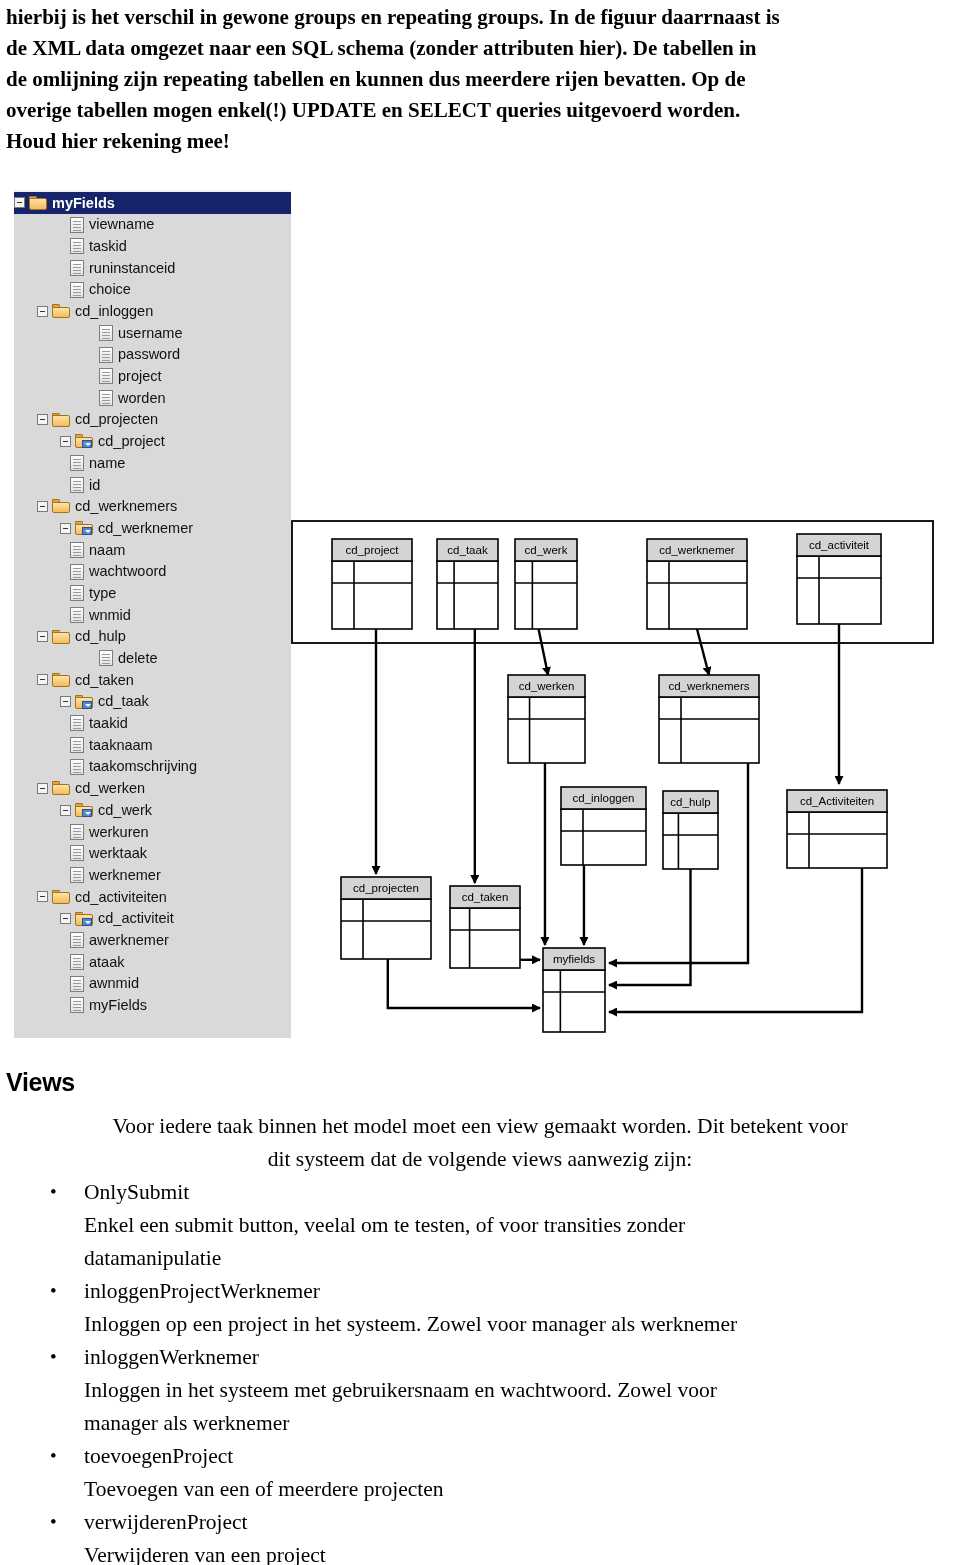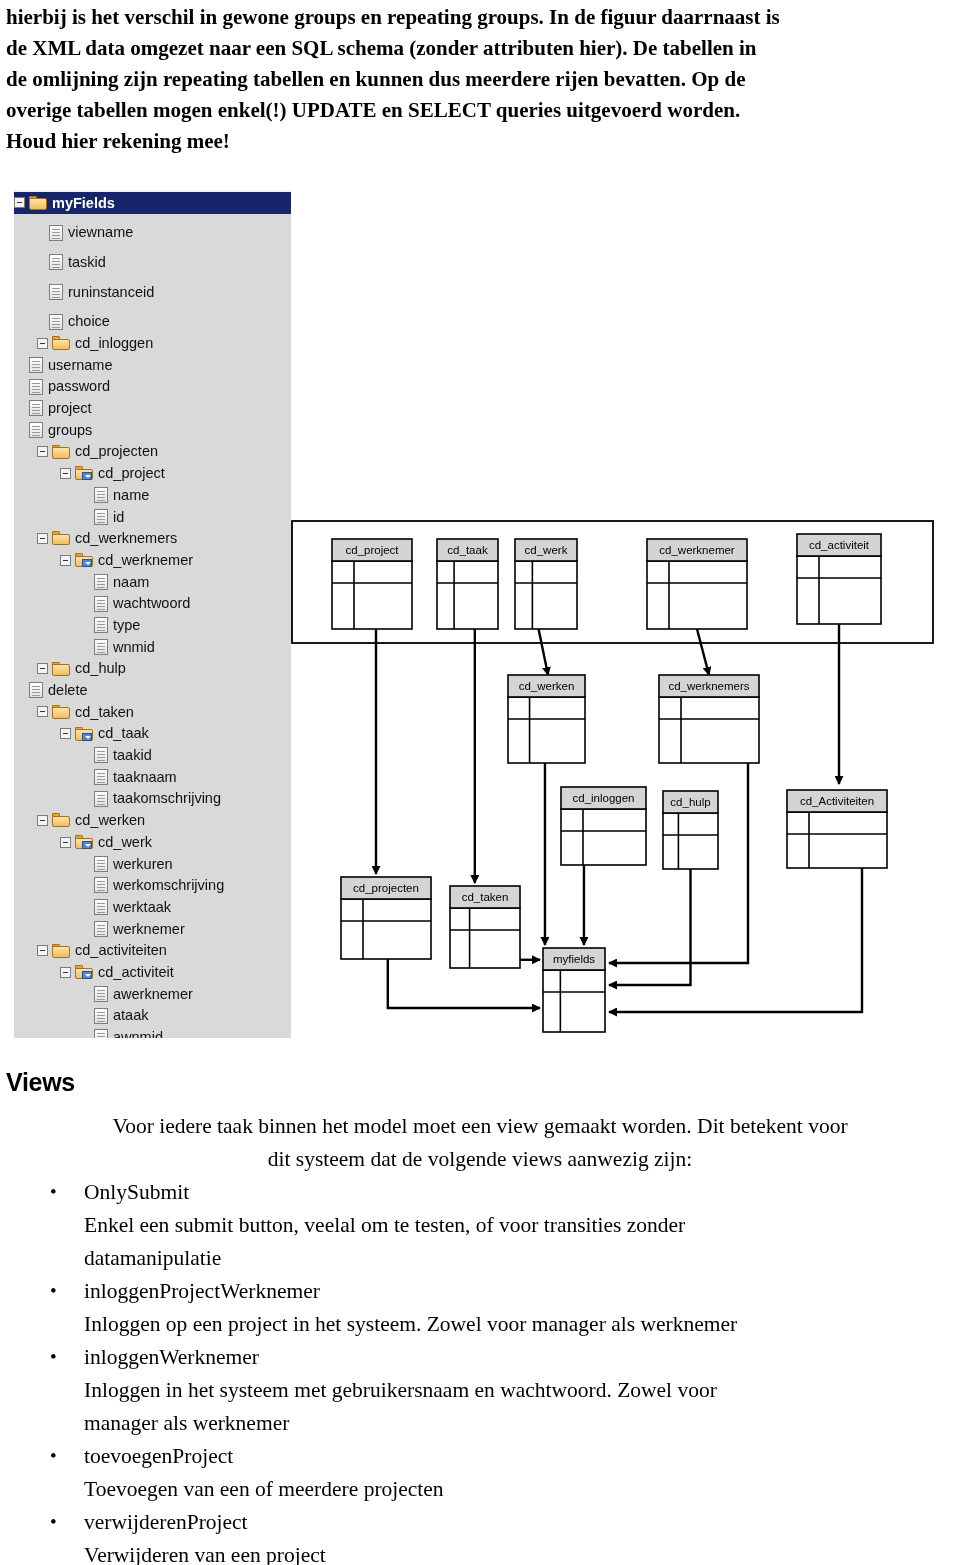--- a/index.html
+++ b/index.html
@@ -133,25 +133,25 @@
     position: absolute;
     left: 2px; top: 3px;
     width: 8px; height: 1px;
     background: #9a9a9a;
     box-shadow: 0 3px 0 #9a9a9a, 0 6px 0 #9a9a9a, 0 9px 0 #9a9a9a;
   }
   .lbl { line-height: 1; }
 
   
   .ind1 { padding-left: 0px; }
-  .ind2 { padding-left: 20px; margin-top: 8px; }
+  .ind2 { padding-left: 41px; }
   .ind3 { padding-left: 23px; }
-  .ind4 { }
+  .ind4 { padding-left: 70px; }
   .ind5 { padding-left: 46px; }
-  .ind6 { padding-left: 65px; align-items: center; }
+  .ind6 { padding-left: 41px; align-items: center; }
 
   
   #er-diagram {
     position: absolute;
     left: 285px;
     top: 512px;
     width: 665px;
     height: 535px;
   }
   #er-diagram svg { display: block; }
@@ -265,21 +265,21 @@
       <span class="lbl">password</span>
     </div>
     <div class="tree-row ind4">
       <span class="spacer-exp"></span>
       <span class="ico-field"></span>
       <span class="lbl">project</span>
     </div>
     <div class="tree-row ind4">
       <span class="spacer-exp"></span>
       <span class="ico-field"></span>
-      <span class="lbl">groups</span>
+      <span class="lbl">worden</span>
     </div>
     <div class="tree-row ind3">
       <span class="expander"></span>
       <span class="ico-folder"></span>
       <span class="lbl">cd_projecten</span>
     </div>
     <div class="tree-row ind5">
       <span class="expander"></span>
       <span class="ico-folder repeating">
         <span class="badge"></span>
@@ -374,25 +374,20 @@
       <span class="expander"></span>
       <span class="ico-folder repeating">
         <span class="badge"></span>
       </span>
       <span class="lbl">cd_werk</span>
     </div>
     <div class="tree-row ind6">
       <span class="spacer-exp"></span>
       <span class="ico-field"></span>
       <span class="lbl">werkuren</span>
-    </div>
-    <div class="tree-row ind6">
-      <span class="spacer-exp"></span>
-      <span class="ico-field"></span>
-      <span class="lbl">werkomschrijving</span>
     </div>
     <div class="tree-row ind6">
       <span class="spacer-exp"></span>
       <span class="ico-field"></span>
       <span class="lbl">werktaak</span>
     </div>
     <div class="tree-row ind6">
       <span class="spacer-exp"></span>
       <span class="ico-field"></span>
       <span class="lbl">werknemer</span>

